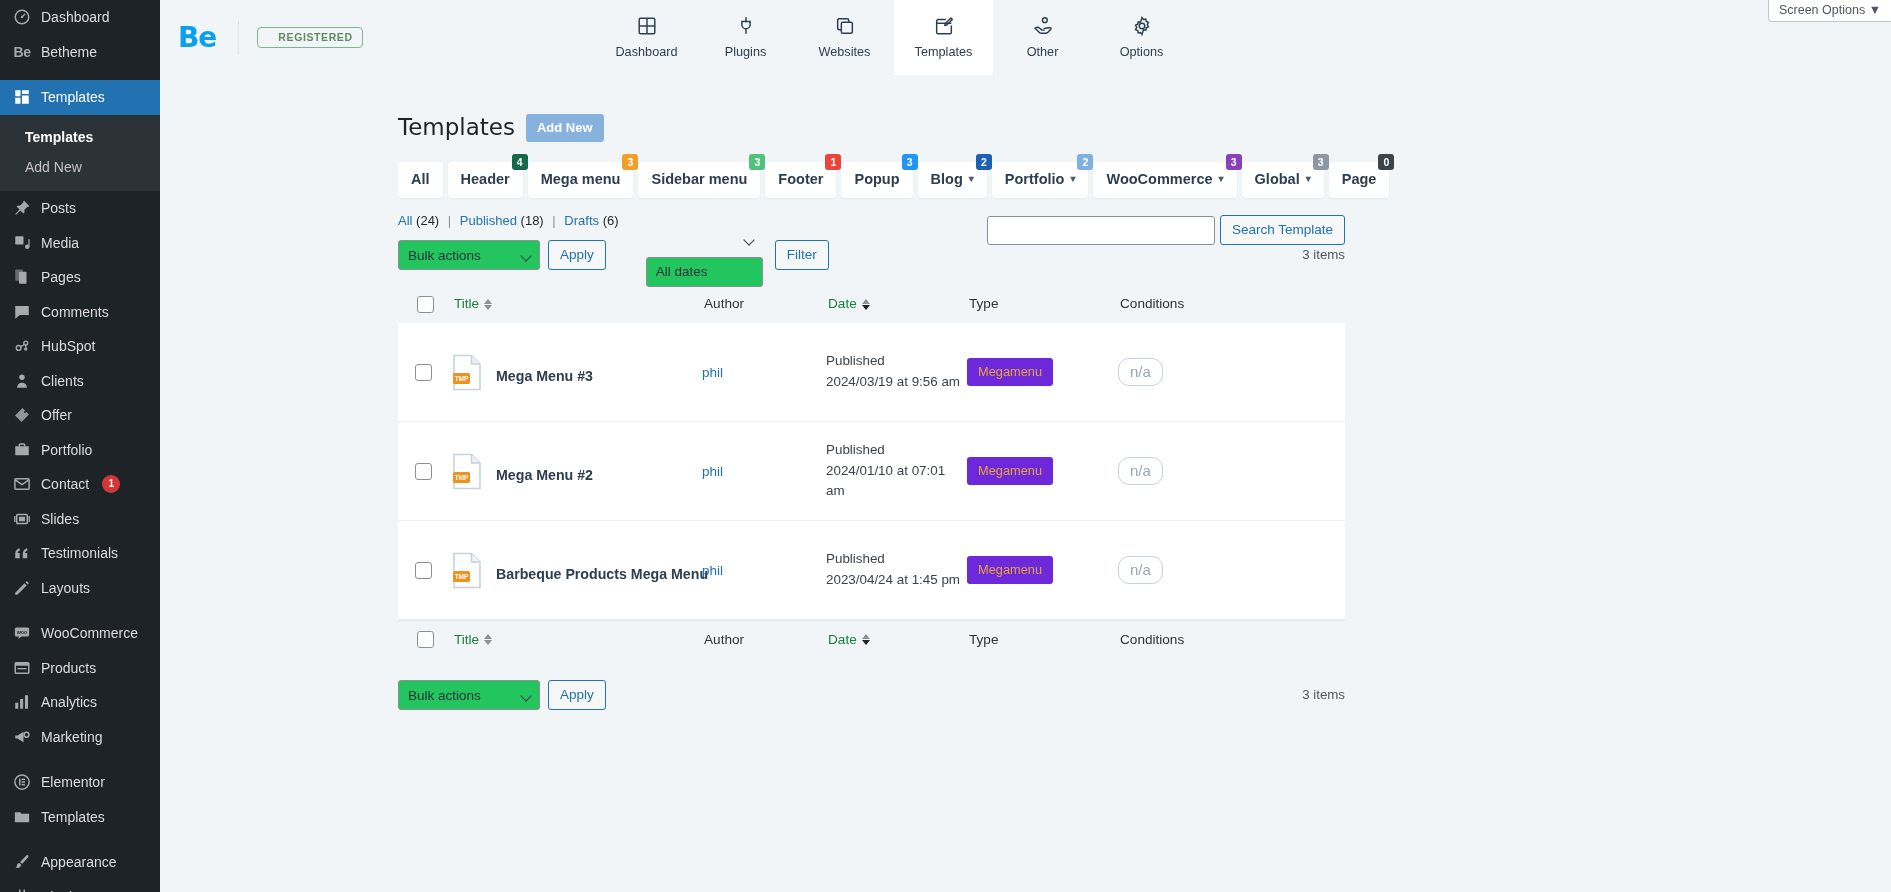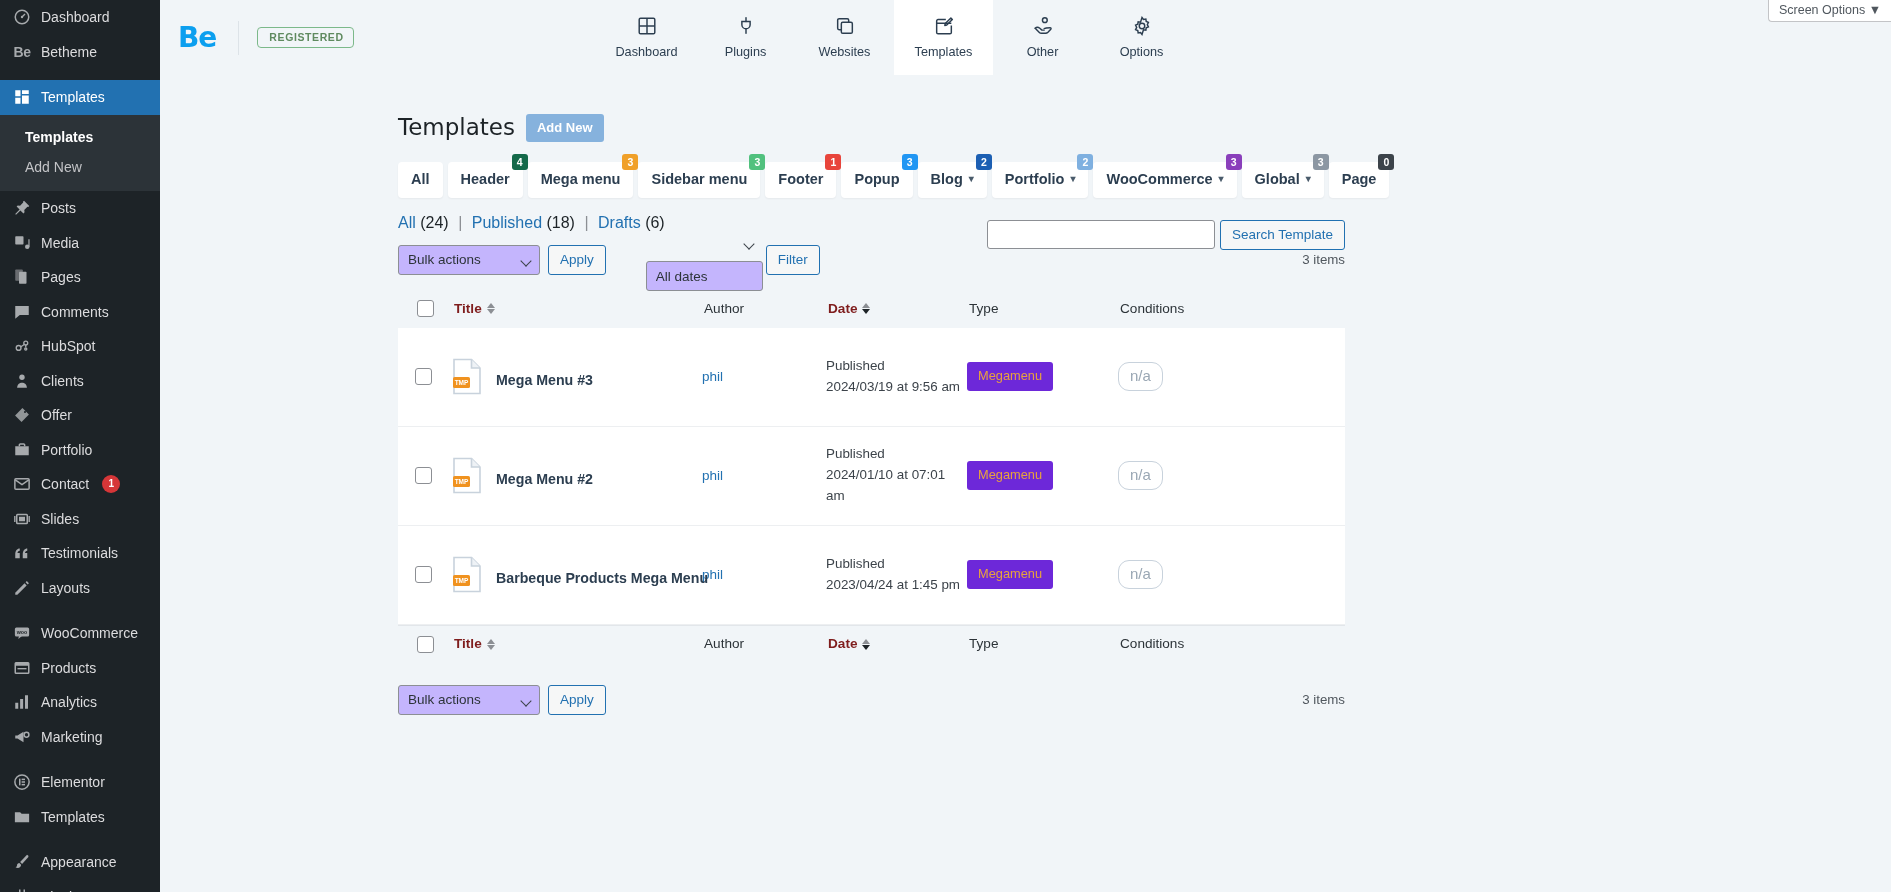--- a/index.html
+++ b/index.html
@@ -121,21 +121,21 @@
     background: #dde3e8;
     margin: 0 18px 0 22px;
   }
   .registered-pill {
     border: 1px solid #7cb98a;
     border-radius: 4px;
     color: #5f8a5f;
     font-size: 10.5px;
     font-weight: 700;
     letter-spacing: .6px;
-    padding: 4px 9px 5px 11px;
+    padding: 4px 9px 5px 20px;
     line-height: 1;
   }
   .be-nav {
     position: absolute;
     left: 437px; top: 0;
     height: 75px;
     display: flex;
     align-items: stretch;
   }
   .be-nav-item {
@@ -204,39 +204,39 @@
     color: #fff;
     font-size: 10.5px;
     font-weight: 700;
     display: flex; align-items: center; justify-content: center;
     padding: 0 3px;
     line-height: 1;
   }
 
   
   .subsub {
-    font-size: 16px;
+    font-size: 13px;
     color: #2271b1;
     margin-bottom: 9px;
     line-height: 1.5;
   }
   .subsub a { color: #2271b1; text-decoration: none; }
   .subsub .cnt { color: #1d2327; }
   .subsub .sep { color: #8c8f94; margin: 0 5px; }
 
   
   .tablenav {
     display: flex; align-items: center;
     position: relative;
     margin-bottom: 14px;
     height: 32px;
   }
   .wp-select {
     appearance: none;
-    background: #c4b5fd;
+    background: #22c55e;
     border: 1px solid #8c8f94;
     border-radius: 3px;
     font-size: 13.5px;
     color: #2c3338;
     height: 30px;
     padding: 0 26px 0 9px;
     font-family: "Liberation Sans", sans-serif;
     position: relative;
   }
   .sel-wrap { position: relative; display: inline-block; }
@@ -288,21 +288,21 @@
     display: flex; align-items: center;
     height: 38px;
     padding: 0 2px;
   }
   .th {
     font-size: 13.6px;
     color: #2c3338;
     display: flex; align-items: center; gap: 4px;
     line-height: 1;
   }
-  .th.sortable { color: #7f1d1d; font-weight: bold; }
+  .th.sortable { color: #15803d; }
   .th-cb { width: 54px; display:flex; align-items:center; padding-left: 17px;}
   .th-title { width: 250px; }
   .th-author { width: 124px; }
   .th-date { width: 141px; }
   .th-type { width: 151px; }
   .th-cond { width: 180px; }
   .cb {
     width: 17px; height: 17px;
     border: 1px solid #8c8f94;
     border-radius: 3px;
@@ -760,21 +760,21 @@
             <select class="wp-select bulk1">
               <option>Bulk actions</option>
             </select>
           </span>
           <button class="wp-btn" style="margin-left:8px">Apply</button>
           <span class="sel-wrap" style="margin-left:40px">
             <select class="wp-select dates1">
               <option>All dates</option>
             </select>
           </span>
-          <button class="wp-btn" style="margin-left:3px">Filter</button>
+          <button class="wp-btn" style="margin-left:12px">Filter</button>
 
           <div class="search-box">
             <input class="search-input" type="text" placeholder="" style="">
             <button class="wp-btn">Search Template</button>
           </div>
           <div class="items-count">3 items</div>
         </div>
 
         <div class="tbl">
           <div class="thead-row">

